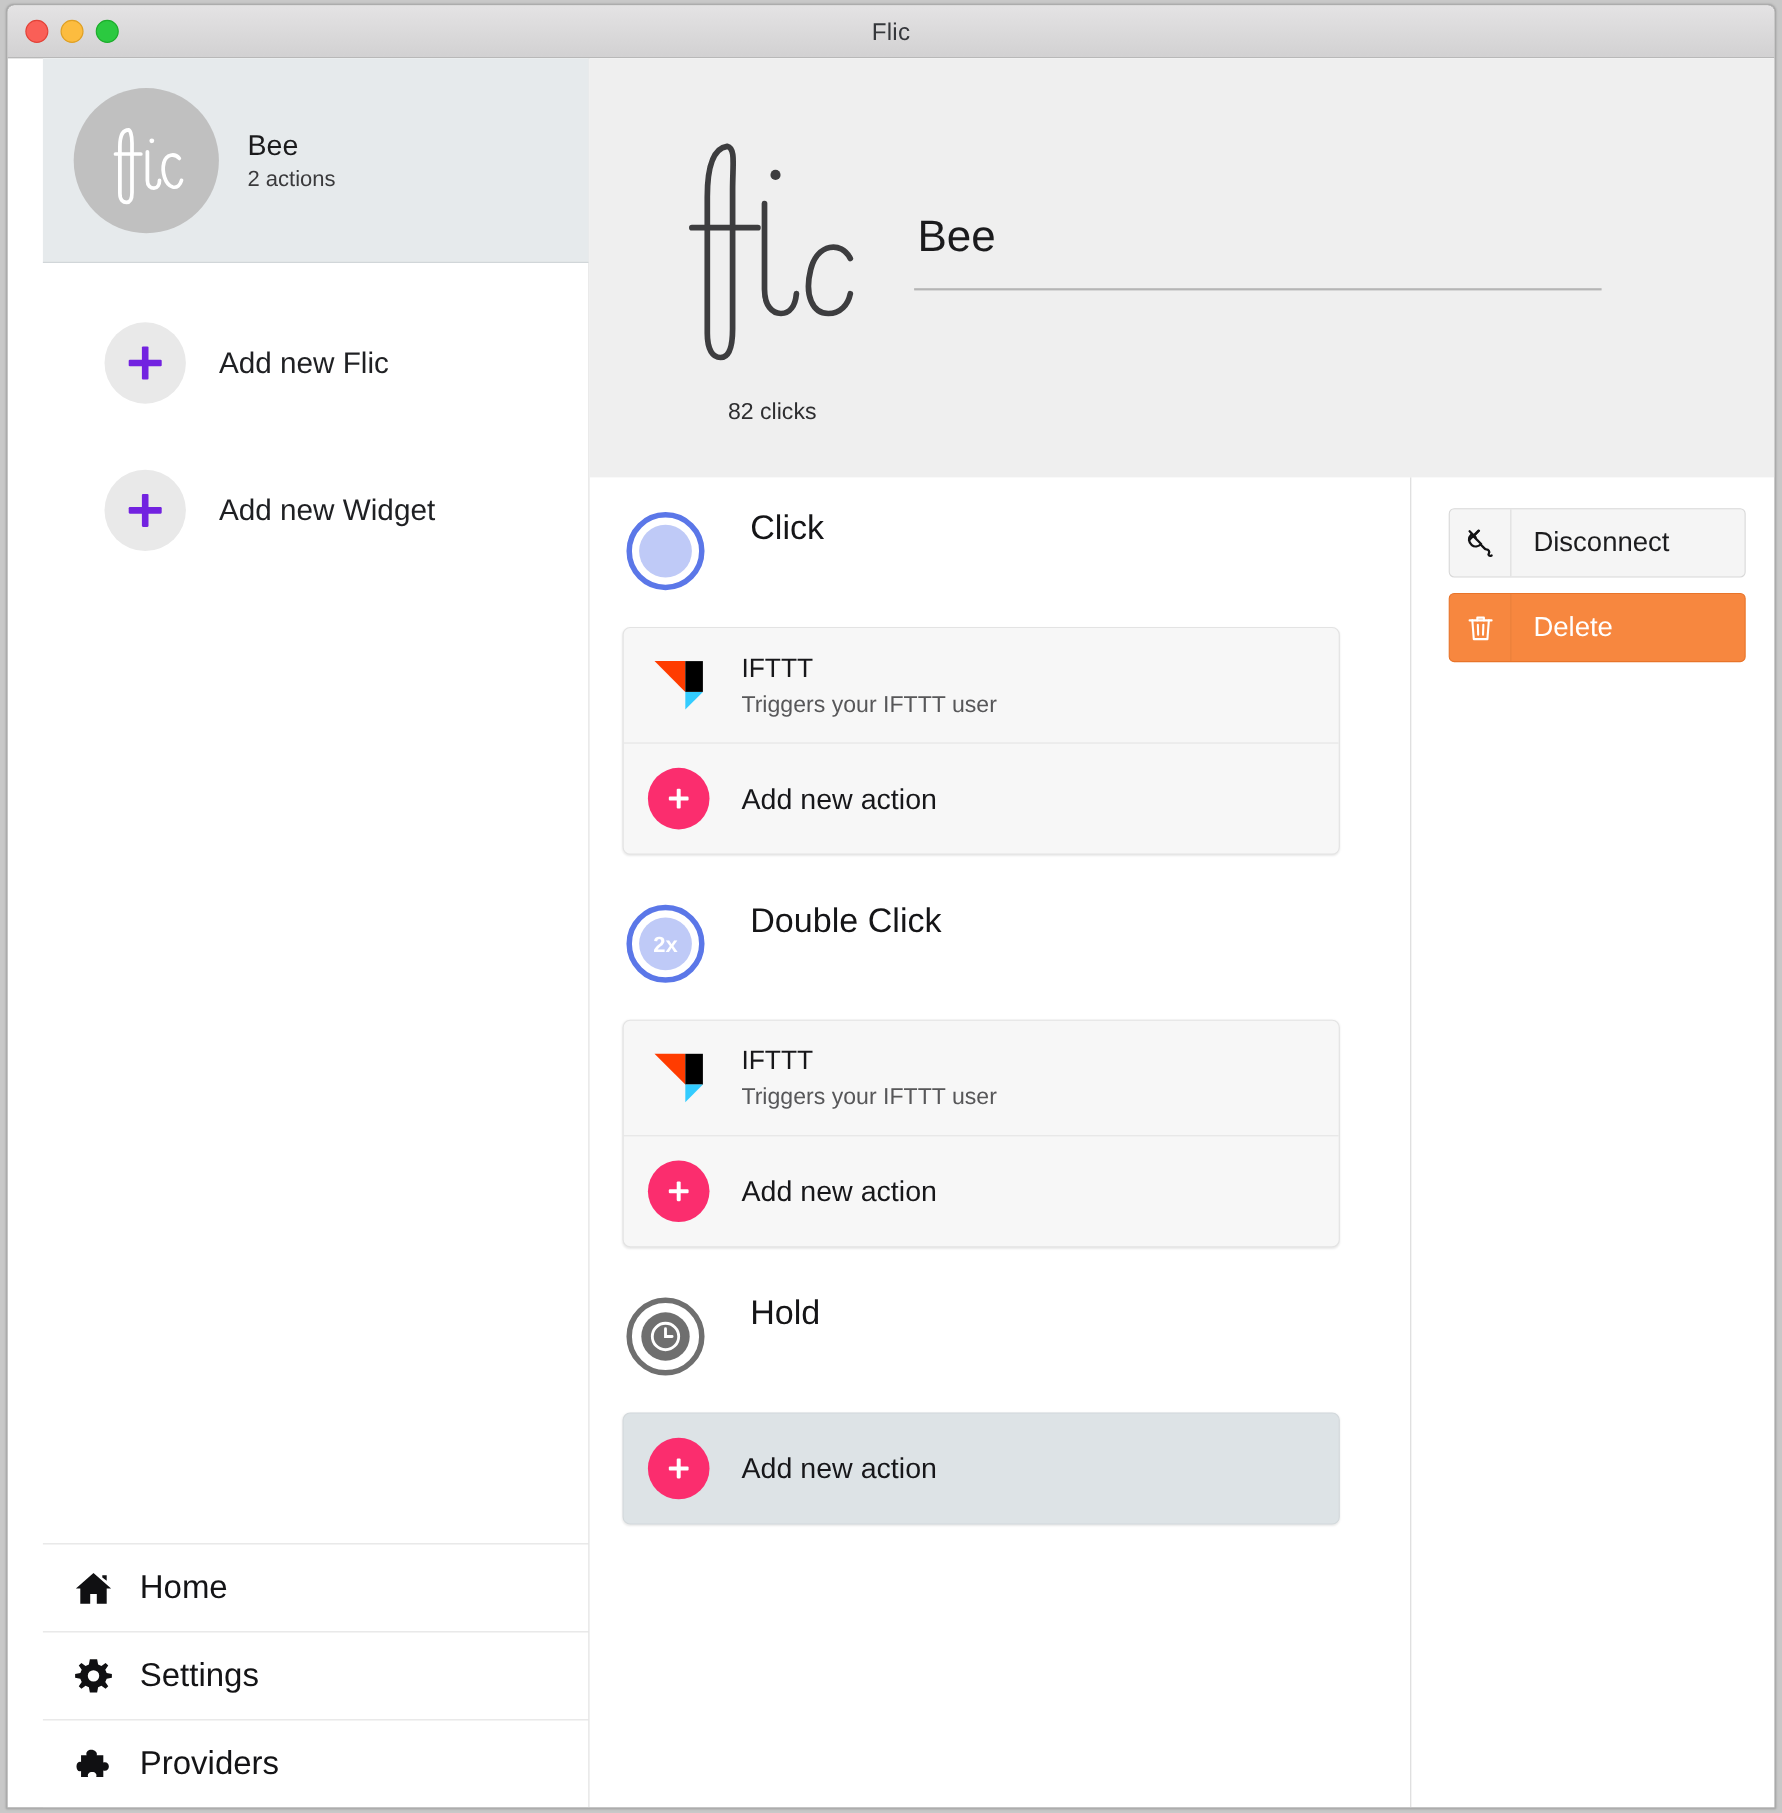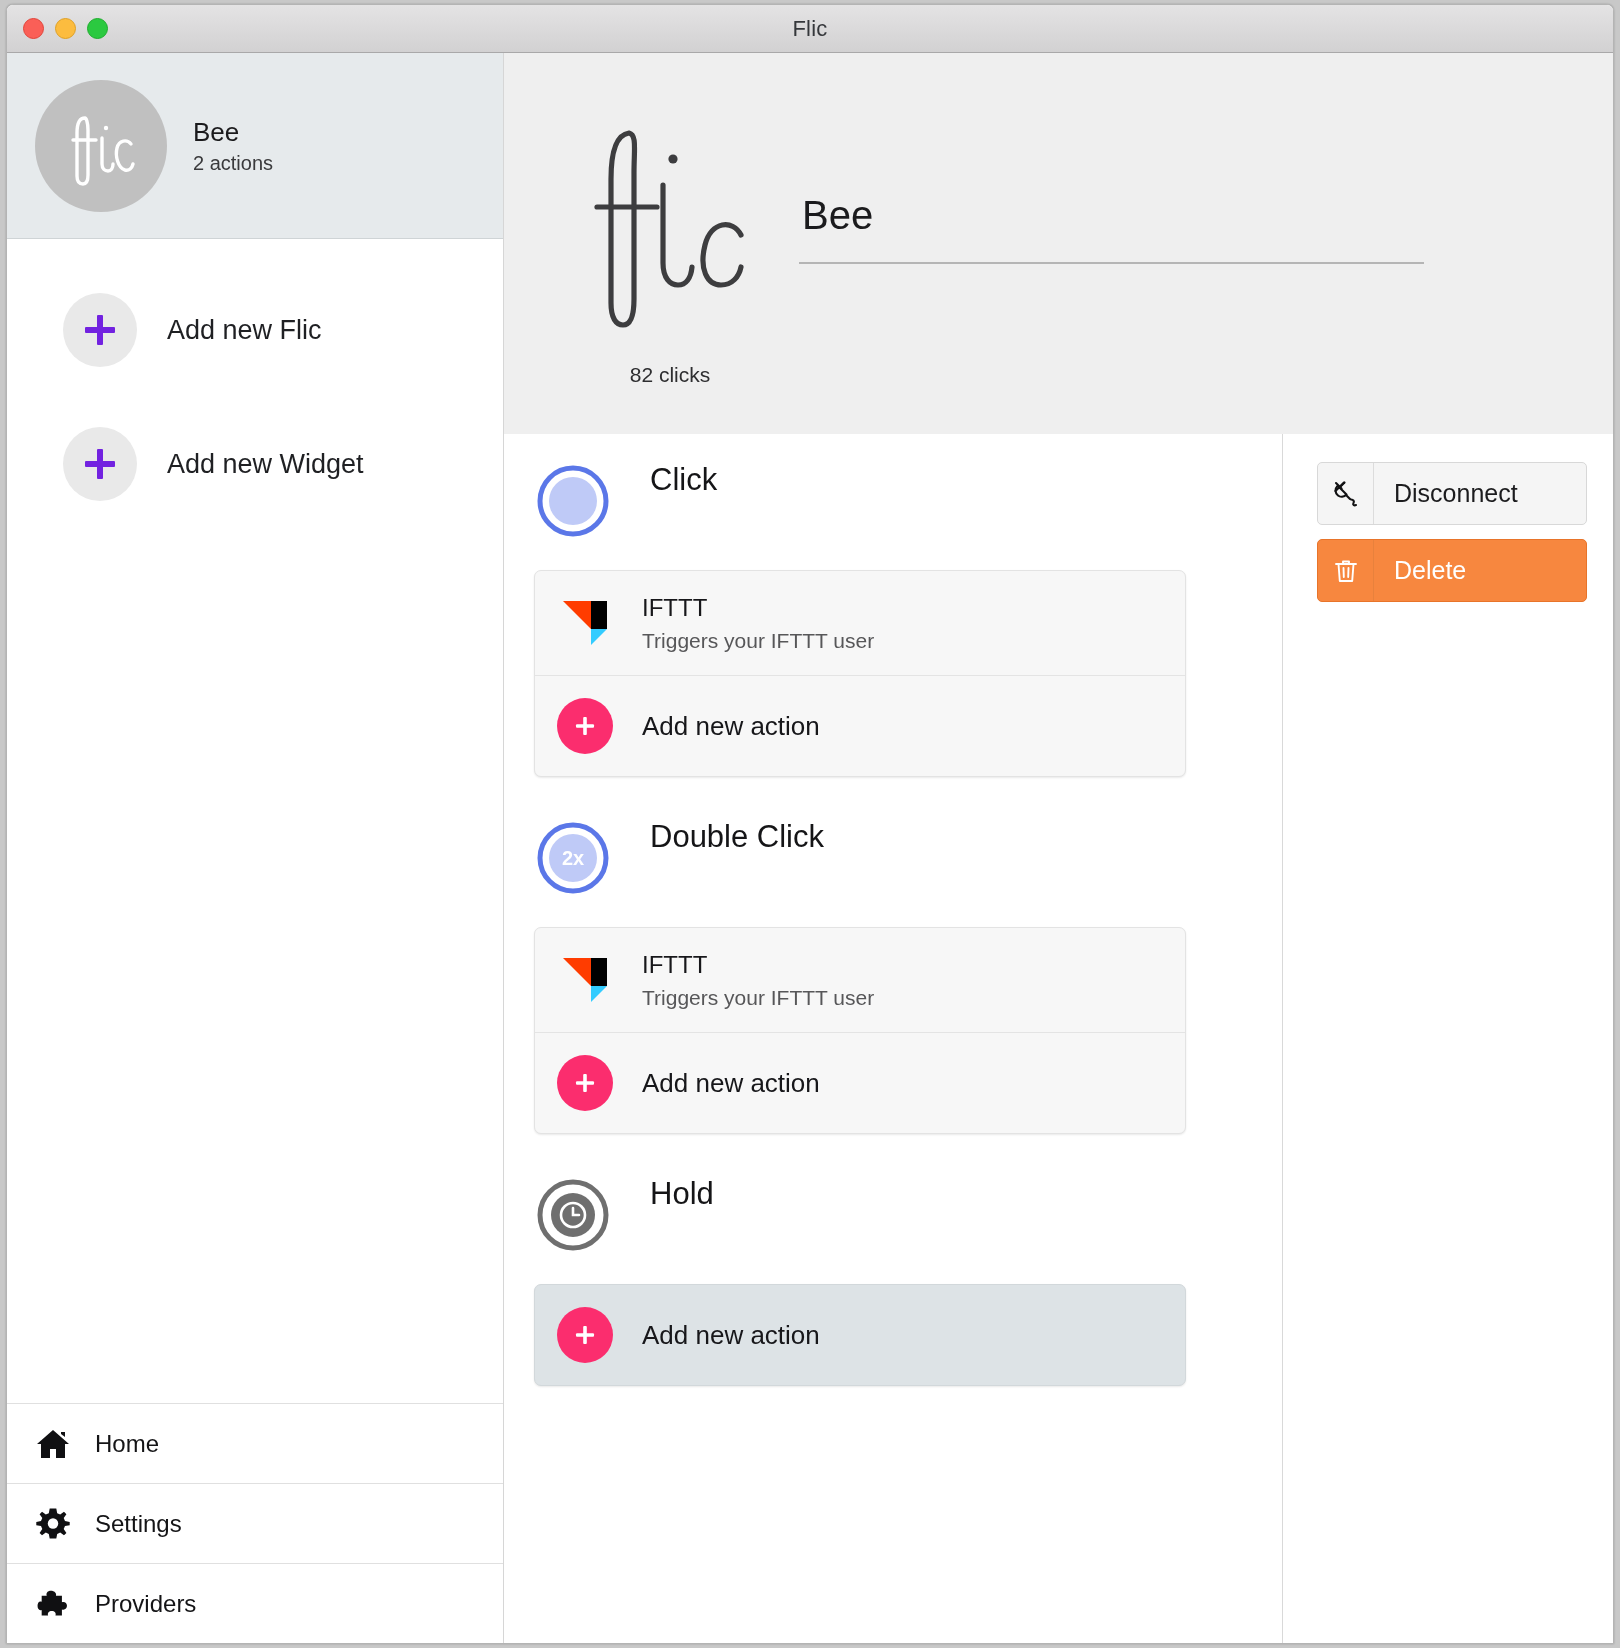--- a/index.html
+++ b/index.html
@@ -40,20 +40,21 @@
   .win-title {
     width: 100%; text-align: center;
     font-size: 22px; color: #35373b; letter-spacing: .2px;
   }
 
   
   .body {
     position: relative;
     height: calc(100% - 48px);
     display: flex;
+    margin-left: 32px;
   }
 
   
   .sidebar {
     width: 497px;
     background: #ffffff;
     border-right: 1px solid #d6d6d6;
     display: flex; flex-direction: column;
     position: relative;
   }
@@ -100,21 +101,21 @@
     border-top: 1px solid #e0e0e0;
     display: flex; align-items: center;
     padding-left: 24px;
     cursor: pointer;
   }
   .sb-nav-icon {
     width: 44px; height: 44px;
     display: flex; align-items: center; justify-content: center;
     flex-shrink: 0;
   }
-  .sb-nav-label { margin-left: 20px; font-size: 24px; color: #141416; }
+  .sb-nav-label { margin-left: 20px; font-size: 30px; color: #141416; }
 
   
   .main { flex: 1 1 auto; position: relative; background: #ffffff; display: flex; flex-direction: column; }
 
   .main-header {
     height: 381px;
     background: #efefef;
     flex-shrink: 0;
     position: relative;
   }

